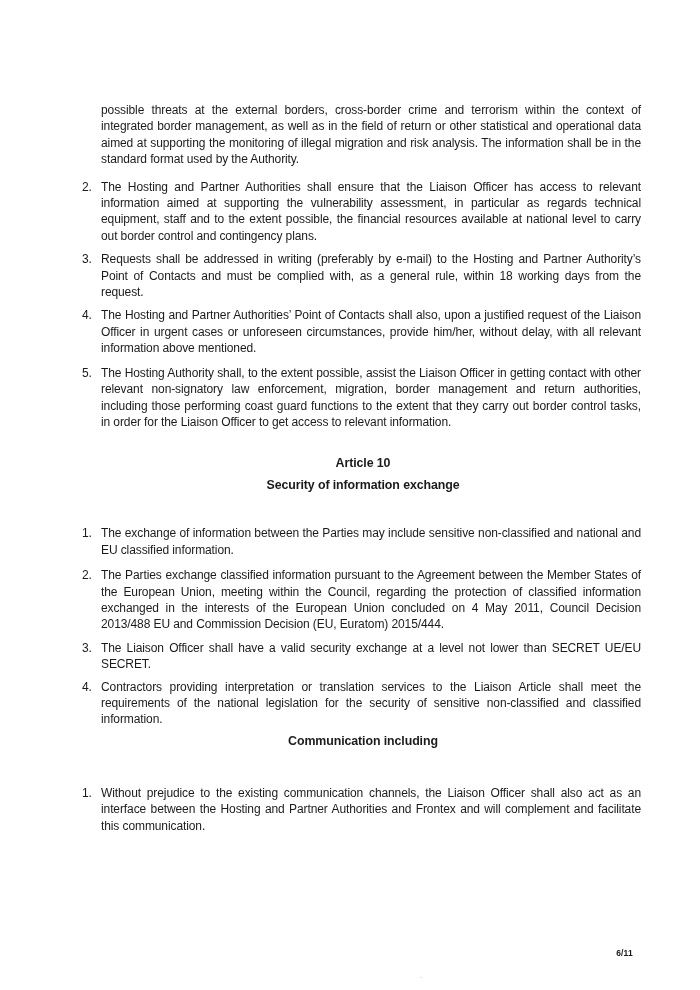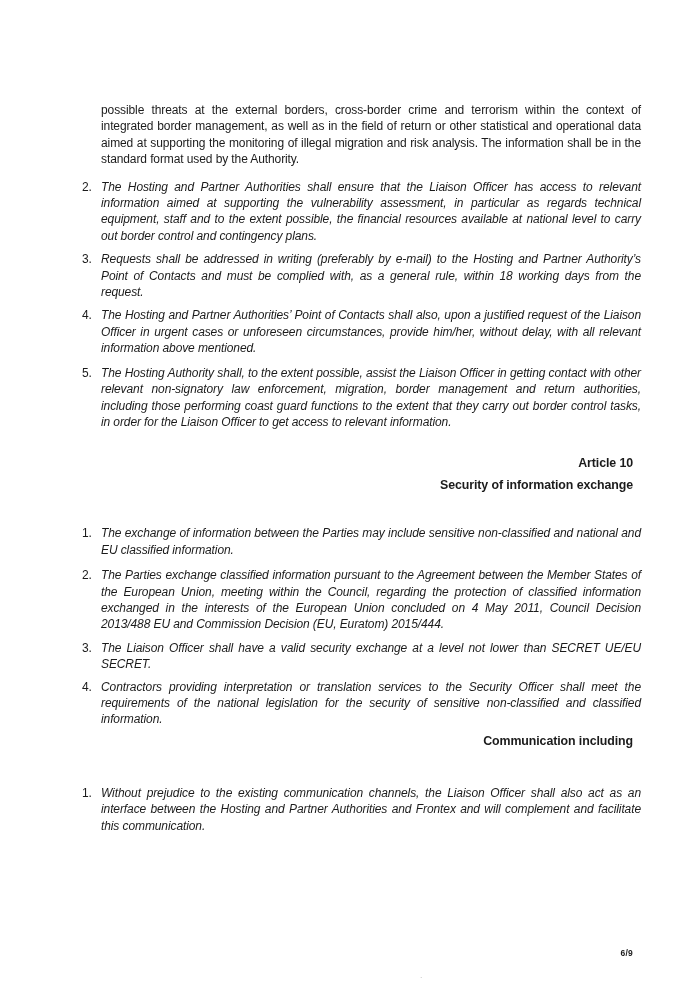--- a/index.html
+++ b/index.html
@@ -28,24 +28,24 @@
     text-align: justify;
   }
   .para { text-align: justify; }
   .li { position: relative; text-align: justify; }
   .li .num {
     position: absolute;
     left: -19px;
     top: 0;
     text-align: left;
   }
-  .li .txt { display: block; font-style: italic; }
+  .li .txt { display: block; }
   .heading {
     font-weight: bold;
-    text-align: right;
+    text-align: center;
     position: relative;
     left: -8px;
     font-size: 12.4px;
     line-height: 17px;
     letter-spacing: -0.1px;
   }
   
   .mt5  { margin-top: 5px; }
   .mt6  { margin-top: 6px; }
   .mt7  { margin-top: 7px; }
@@ -117,30 +117,30 @@
       <span class="txt">The Parties exchange classified information pursuant to the Agreement between the Member States of the European Union, meeting within the Council, regarding the protection of classified information exchanged in the interests of the European Union concluded on 4 May 2011, Council Decision 2013/488 EU and Commission Decision (EU, Euratom) 2015/444.</span>
     </div>
 
     <div class="li mt7">
       <span class="num">3.</span>
       <span class="txt">The Liaison Officer shall have a valid security exchange at a level not lower than SECRET UE/EU SECRET.</span>
     </div>
 
     <div class="li mt6">
       <span class="num">4.</span>
-      <span class="txt">Contractors providing interpretation or translation services to the Security Officer shall meet the requirements of the national legislation for the security of sensitive non-classified and classified information.</span>
+      <span class="txt">Contractors providing interpretation or translation services to the Liaison Article shall meet the requirements of the national legislation for the security of sensitive non-classified and classified information.</span>
     </div>
 
 
     <h3 class="heading mt5">Communication including</h3>
 
     <div class="li mt35">
       <span class="num">1.</span>
       <span class="txt">Without prejudice to the existing communication channels, the Liaison Officer shall also act as an interface between the Hosting and Partner Authorities and Frontex and will complement and facilitate this communication.</span>
     </div>
 
   </div>
 
-  <div class="page-number">6/9</div>
+  <div class="page-number">6/11</div>
 
   <div class="artifact">·</div>
 
 </div>
 
 </body></html>

